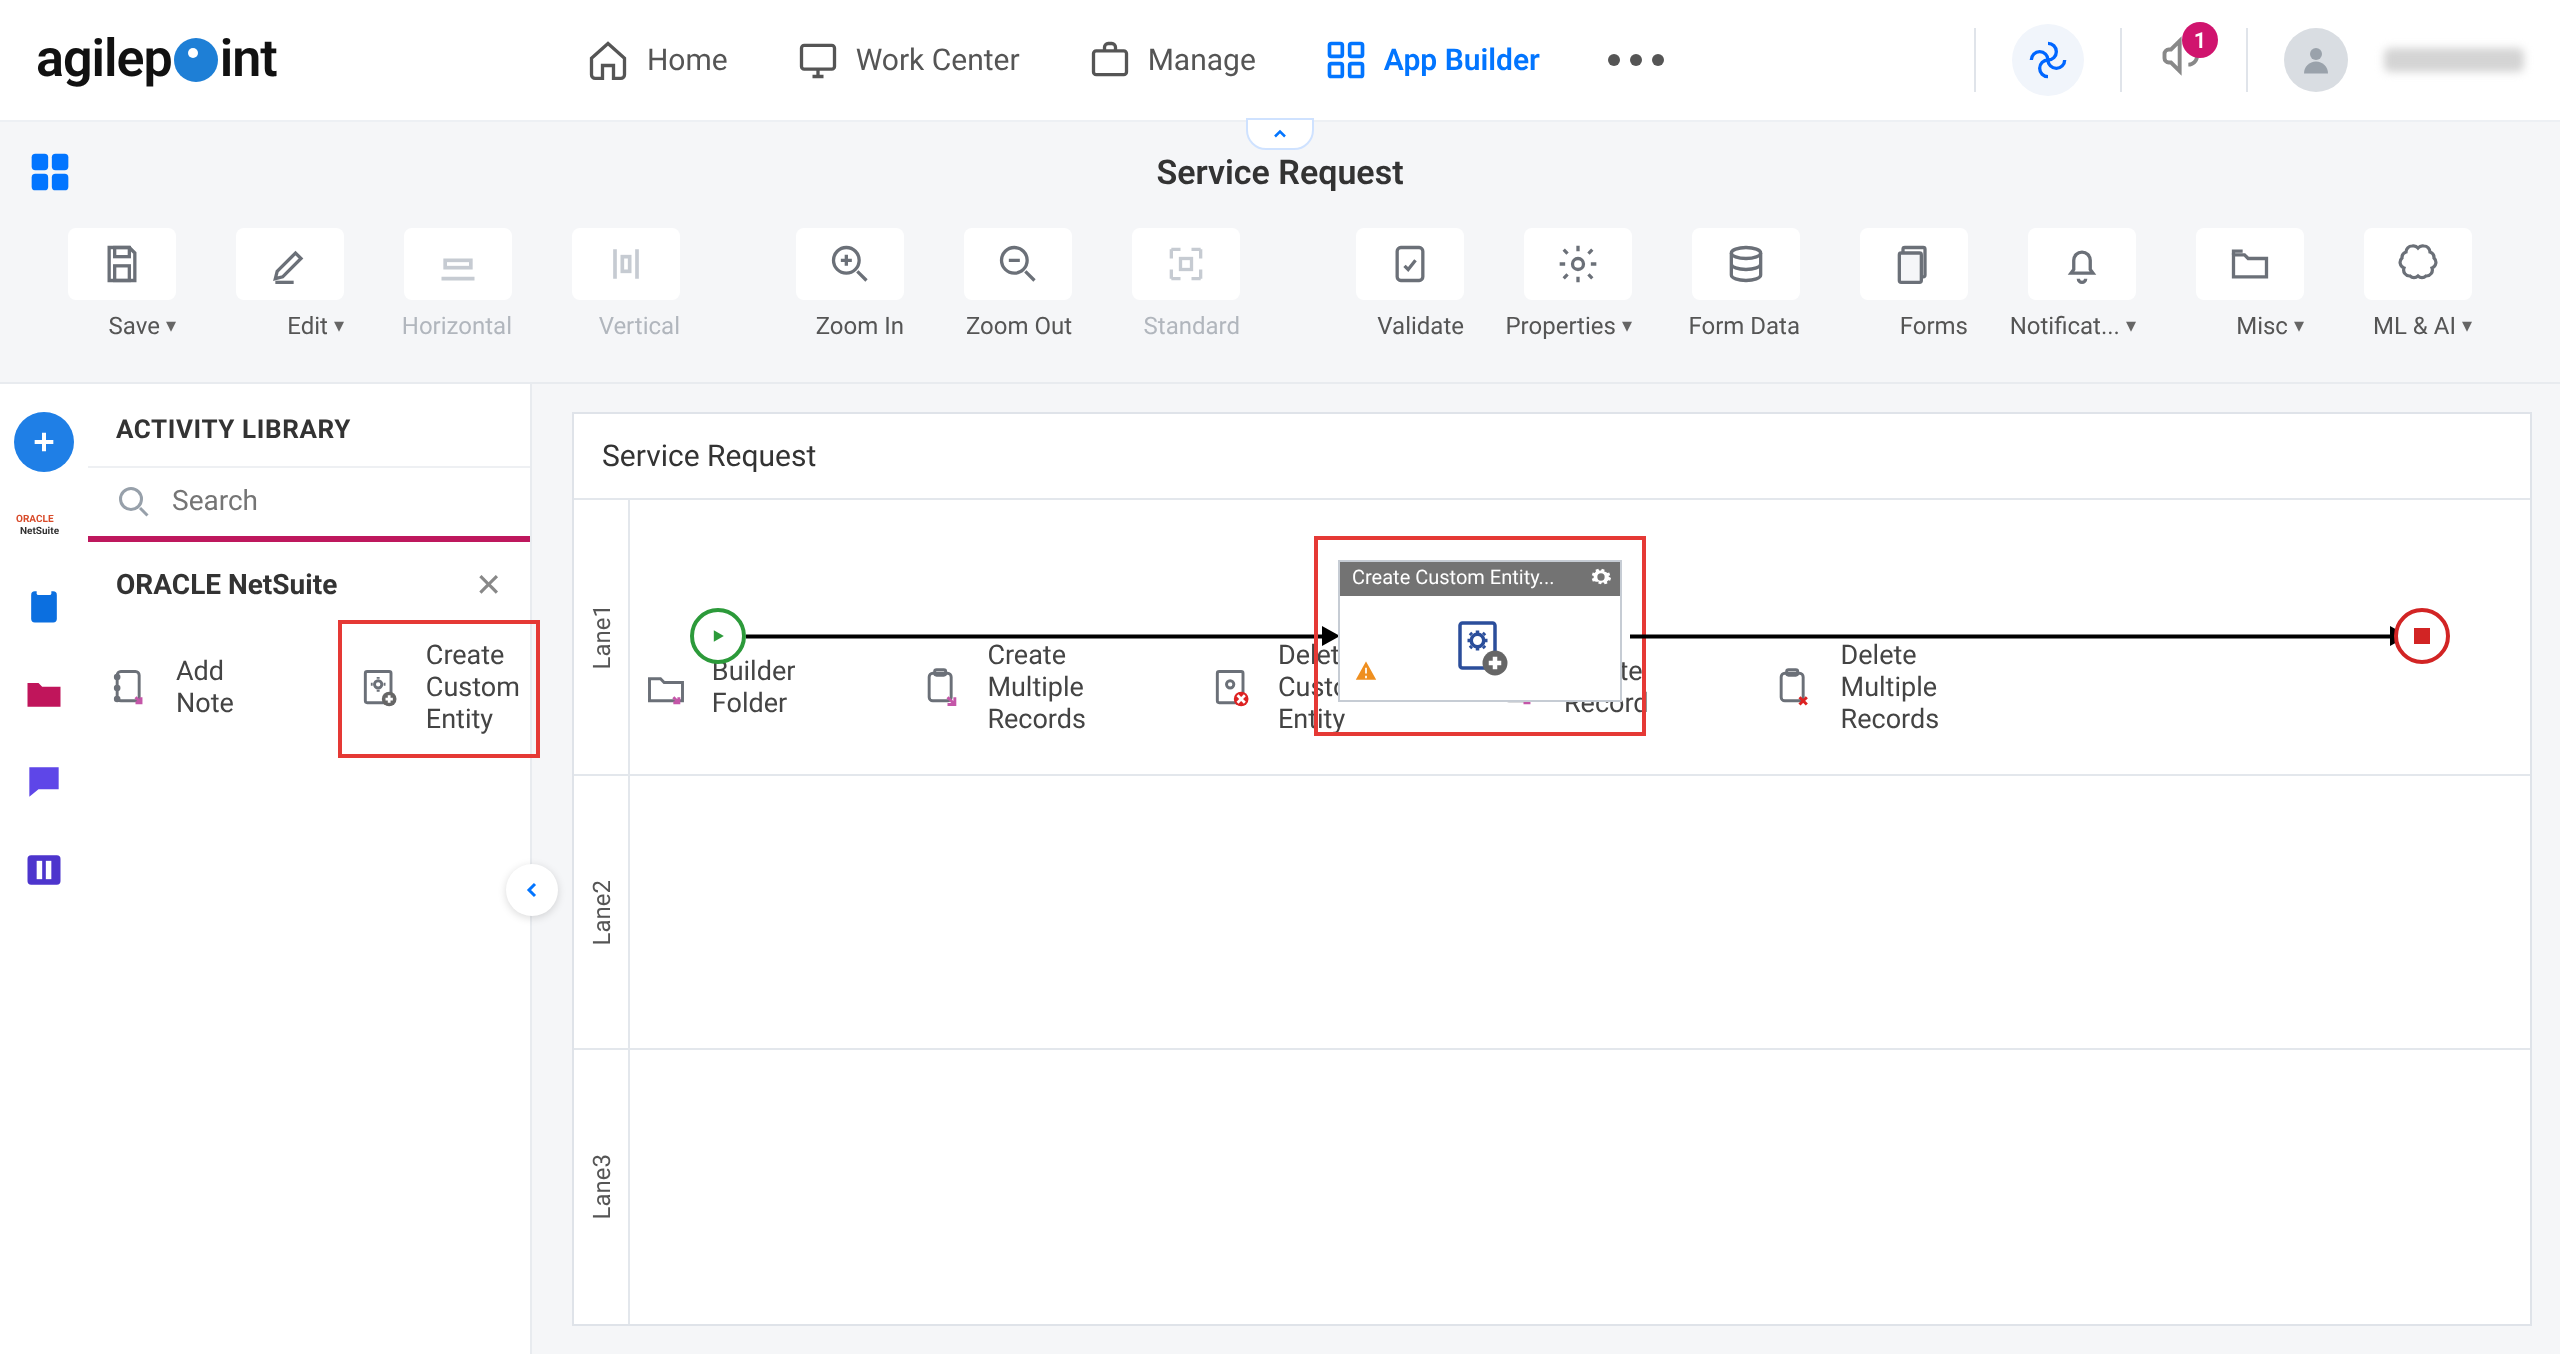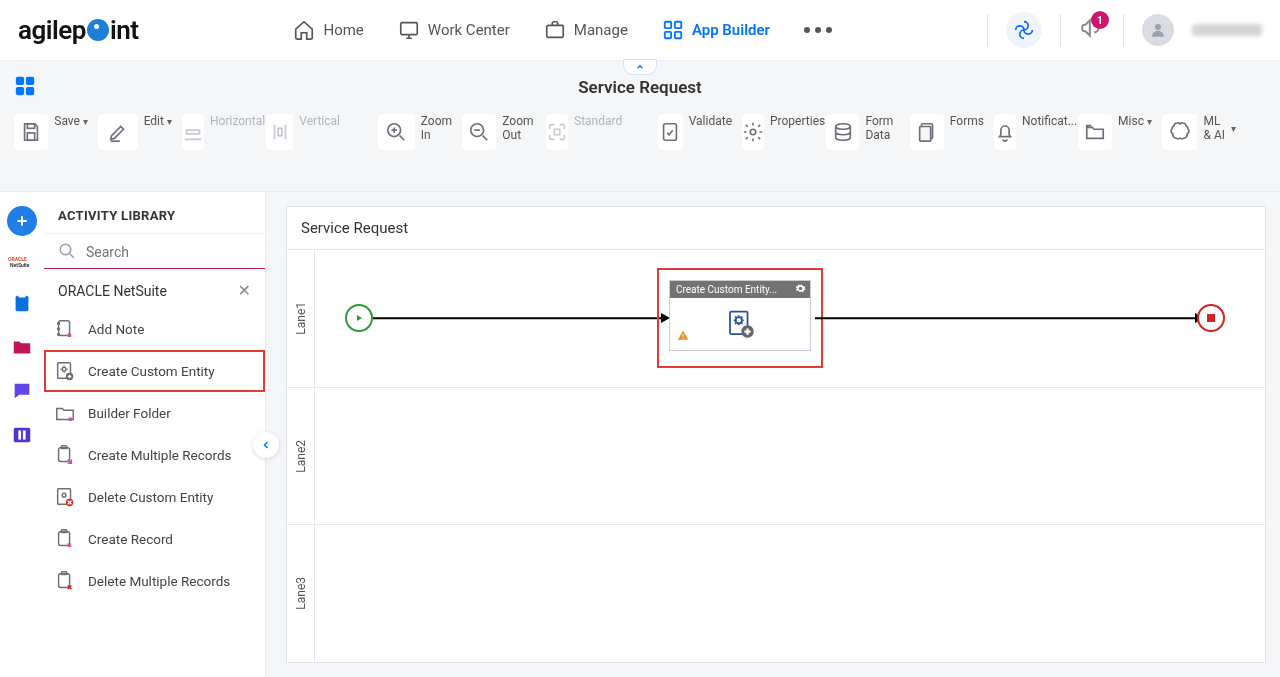--- a/index.html
+++ b/index.html
@@ -23,45 +23,45 @@
   .avatar { width:32px;height:32px;border-radius:50%;background:#d9dde2;display:flex;align-items:center;justify-content:center;color:#9aa2ab;}
   .user-blur{ width:70px; height:12px; background:#d4d4d4; filter:blur(2px); border-radius:3px;}
   .vsep{ width:1px;height:32px;background:#e0e4ea;}
   
   .title-bar { background:#f5f6f8; height:52px; position:relative; display:flex; align-items:center; justify-content:center; border-top:1px solid #edf0f4;}
   .title-bar .collapse-chip{ position:absolute; top:-2px; left:50%; transform:translateX(-50%); width:34px;height:16px;border:1px solid #cfe2ff;background:#fff;border-radius:0 0 10px 10px;display:flex;align-items:center;justify-content:center;color:#0275ff;font-size:10px;}
   .title-bar h1{ font-size:17px; font-weight:600; color:#333;}
   .title-bar .grid-icon{ position:absolute; left:14px; top:14px; color:#0275ff;}
   
   .toolbar { background:#f5f6f8; height:80px; display:flex; align-items:flex-start; padding:0 14px 0 14px; gap:10px; border-bottom:1px solid #e8ebef;}
-  .tool-btn { width:74px; display:flex; flex-direction:row; align-items:flex-start; gap:6px; cursor:pointer; padding-top:2px;}
+  .tool-btn { width:74px; display:flex; flex-direction:column; align-items:flex-end; gap:6px; cursor:pointer; padding-top:2px;}
   .tool-btn .ico-box{ width:54px;height:36px;background:#fff;border-radius:4px;display:flex;align-items:center;justify-content:center;color:#6b7078;}
   .tool-btn .lbl { font-size:12px; color:#555; display:flex; align-items:center; gap:3px;}
   .tool-btn.disabled .lbl{ color:#b1b6bd;}
   .tool-btn.disabled .ico-box{ color:#c6cbd2;}
   .chev{ font-size:10px; color:#666;}
   
   .body{ display:flex; height:calc(677px - 60px - 52px - 80px); background:#f5f6f8;}
   .rail{ width:44px; background:#fff; display:flex; flex-direction:column; align-items:center; gap:14px; padding-top:14px;}
   .rail-btn{ width:30px;height:30px;border-radius:50%;display:flex;align-items:center;justify-content:center;cursor:pointer;}
   .rail-plus{ background:#1f7fe6; color:#fff;}
   .rail-orange{ width:30px;height:24px;display:flex;align-items:center;justify-content:center;}
   .rail-blue{ color:#0b6fe0;}
   .rail-magenta{ color:#c0155b;}
   .rail-purple{ color:#5e46e8;}
   .rail-purple2{ color:#4d35cd;}
   
   .side-panel{ width:222px; background:#fff; border-right:1px solid #e8ebef; position:relative;}
   .side-panel h3{ font-size:13px; font-weight:700; padding:16px 14px 10px; letter-spacing:0.3px;}
-  .search-row{ display:flex; align-items:flex-end; gap:10px; padding:8px 14px; border-top:1px solid #eef0f3; border-bottom:1px solid #be185d; color:#97a0aa;}
+  .search-row{ display:flex; align-items:center; gap:10px; padding:8px 14px; border-top:1px solid #eef0f3; border-bottom:3px solid #be185d; color:#97a0aa;}
   .search-row input{ border:none; outline:none; font-size:14px; color:#555; width:100%;}
   .cat-header{ display:flex; align-items:center; justify-content:space-between; padding:12px 14px 8px;}
-  .cat-header .nm{ font-size:14px; font-weight:400; color:#333;}
+  .cat-header .nm{ font-size:14px; font-weight:700; color:#333;}
   .cat-header .x{ color:#888; cursor:pointer; font-size:16px;}
-  .lib-list{ display:flex; flex-direction:column;}
+  .lib-list{ display:flex; flex-direction:row;gap:42px;}
   .lib-item{ display:flex; align-items:center; gap:12px; padding:10px 10px; cursor:pointer;}
   .lib-item .iico{ width:22px;height:22px;color:#6b7078;display:flex;align-items:center;justify-content:center;}
   .lib-item .txt{ font-size:13.5px; color:#444; line-height:1.2;}
   .lib-item.selected{ outline:2px solid #e53935; outline-offset:-2px;}
   .collapse-handle{ position:absolute; right:-14px; top:240px; width:26px;height:26px;border-radius:50%;background:#fff;box-shadow:0 1px 4px rgba(0,0,0,.15);display:flex;align-items:center;justify-content:center;color:#0275ff;font-size:12px;cursor:pointer;}
   
   .canvas-wrap{ flex:1; padding:14px 14px 14px 20px; overflow:hidden;}
   .canvas{ background:#fff; border:1px solid #dfe3e9; height:100%; display:flex; flex-direction:column;}
   .canvas-title{ padding:12px 14px; font-size:15px; color:#333; border-bottom:1px solid #e3e7ec;}
   .lanes{ flex:1; display:flex; flex-direction:column;}

